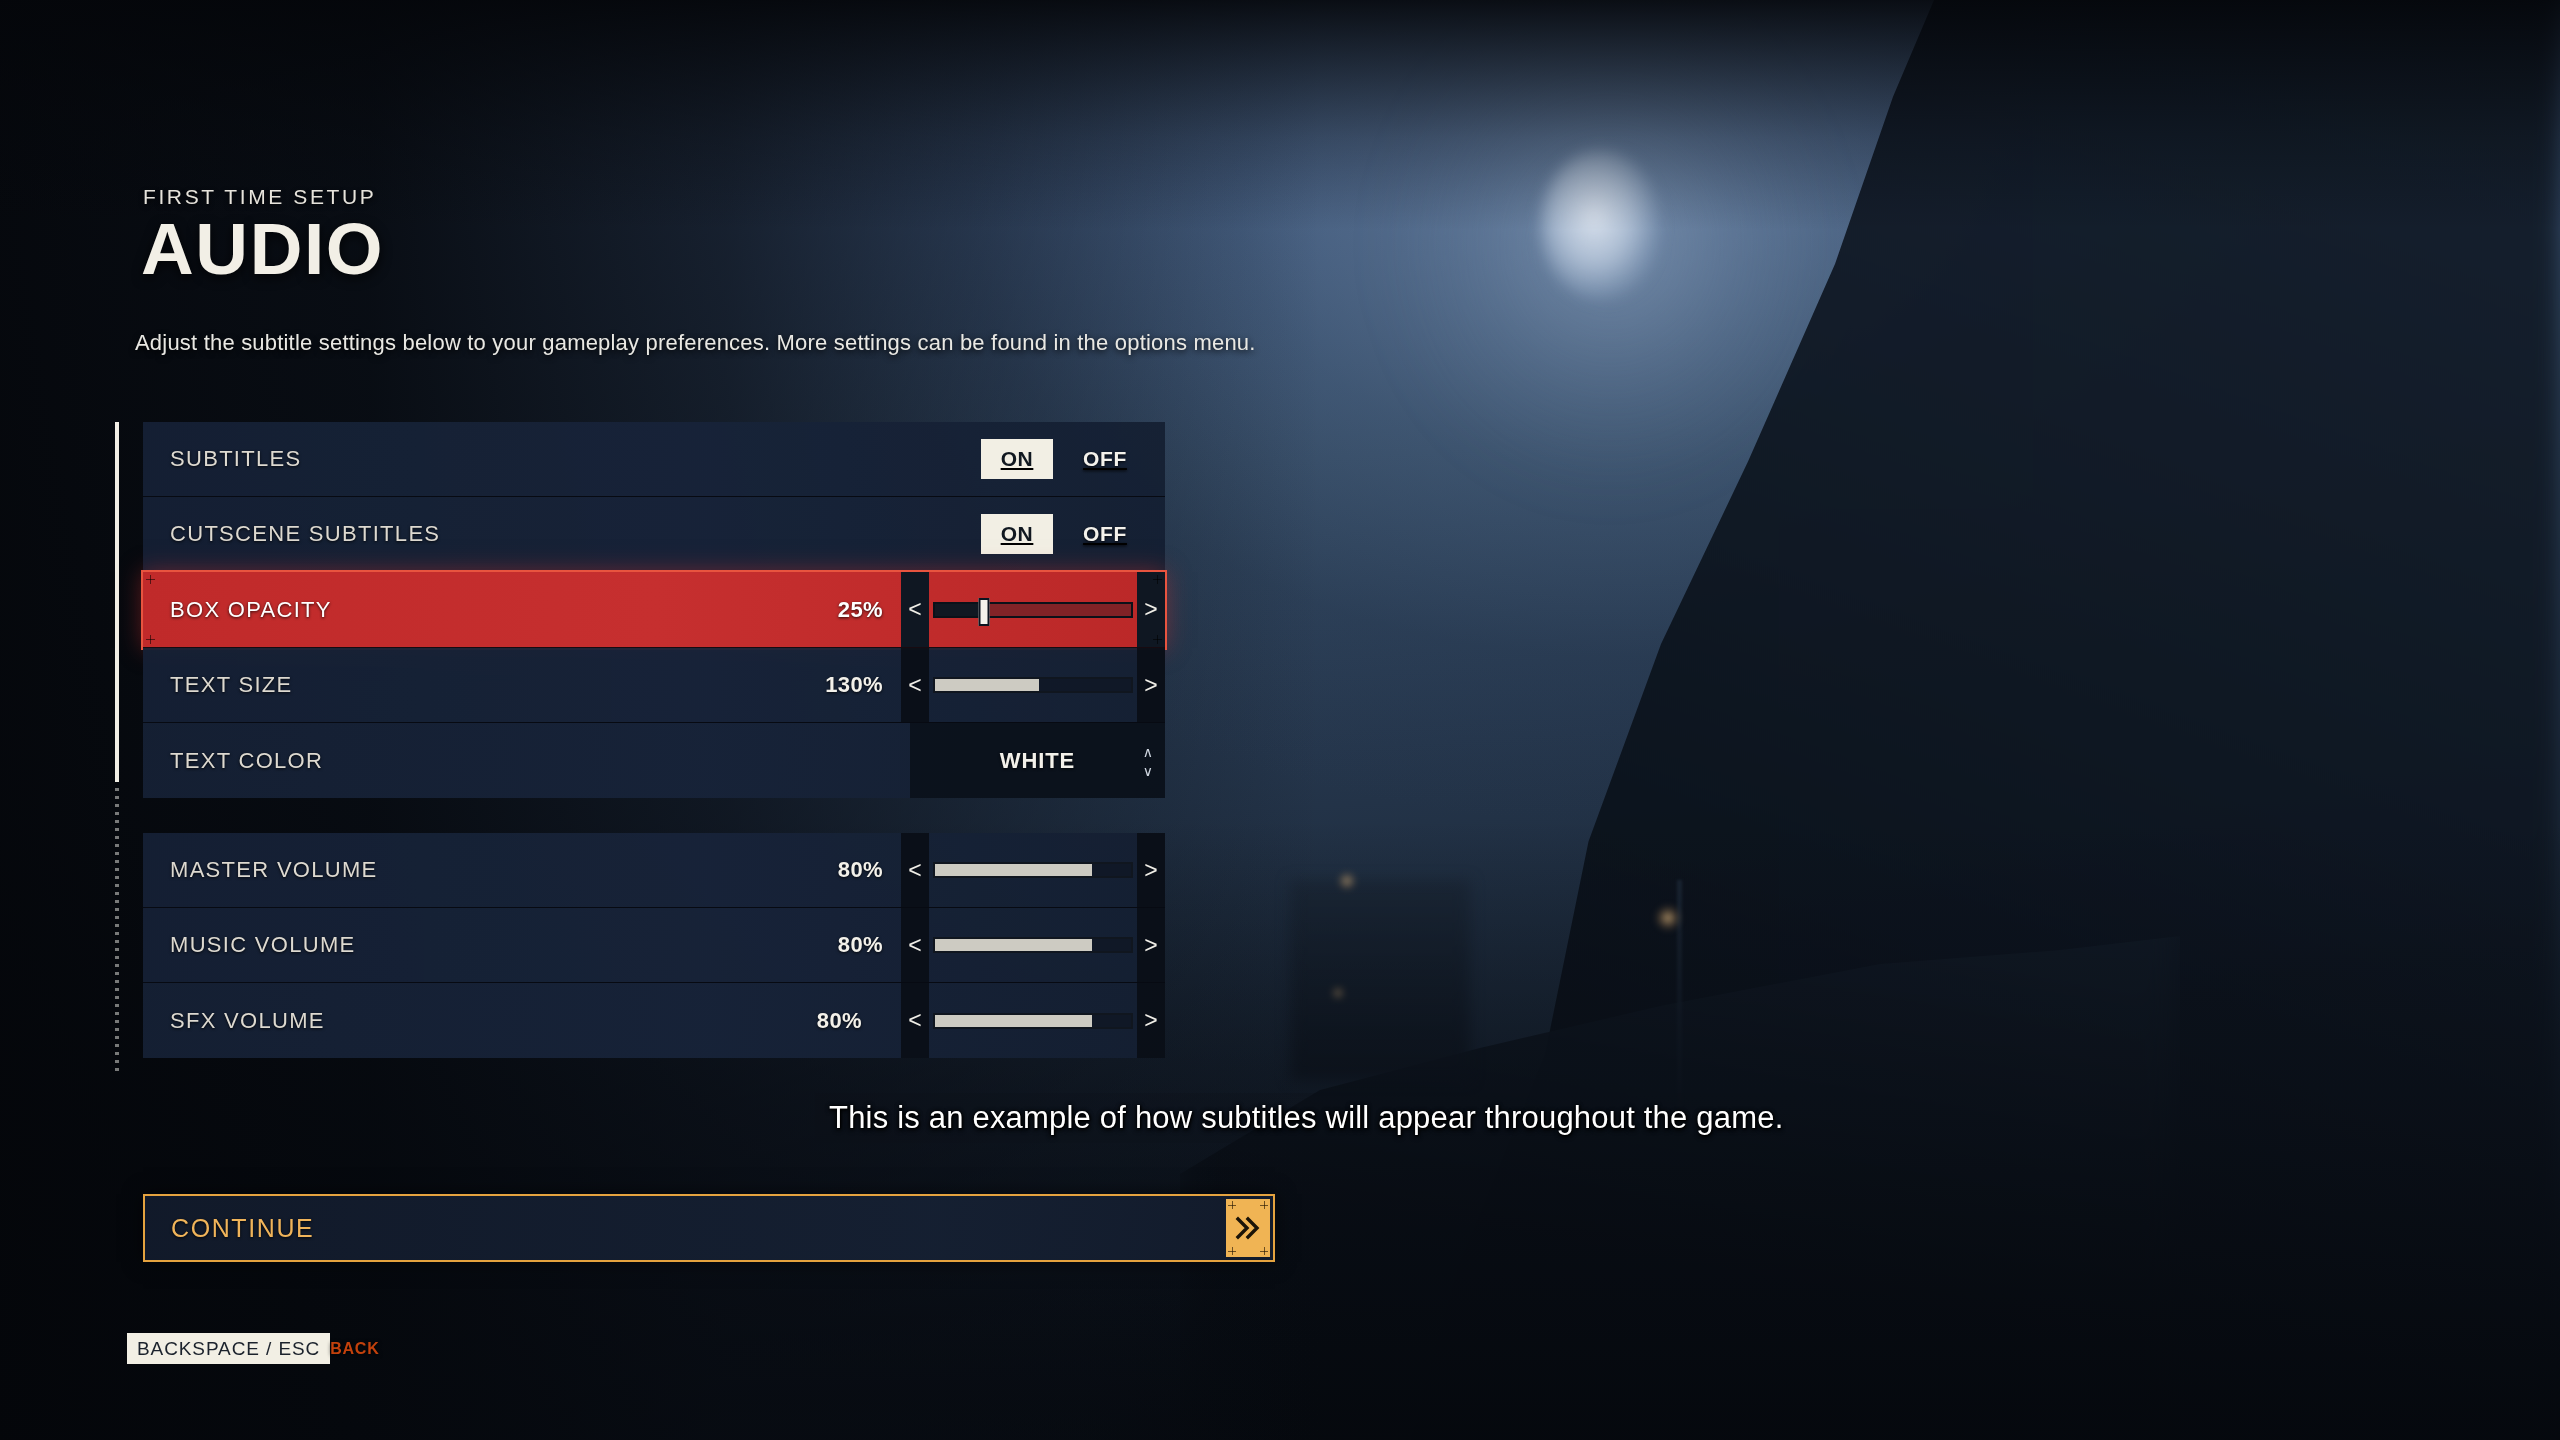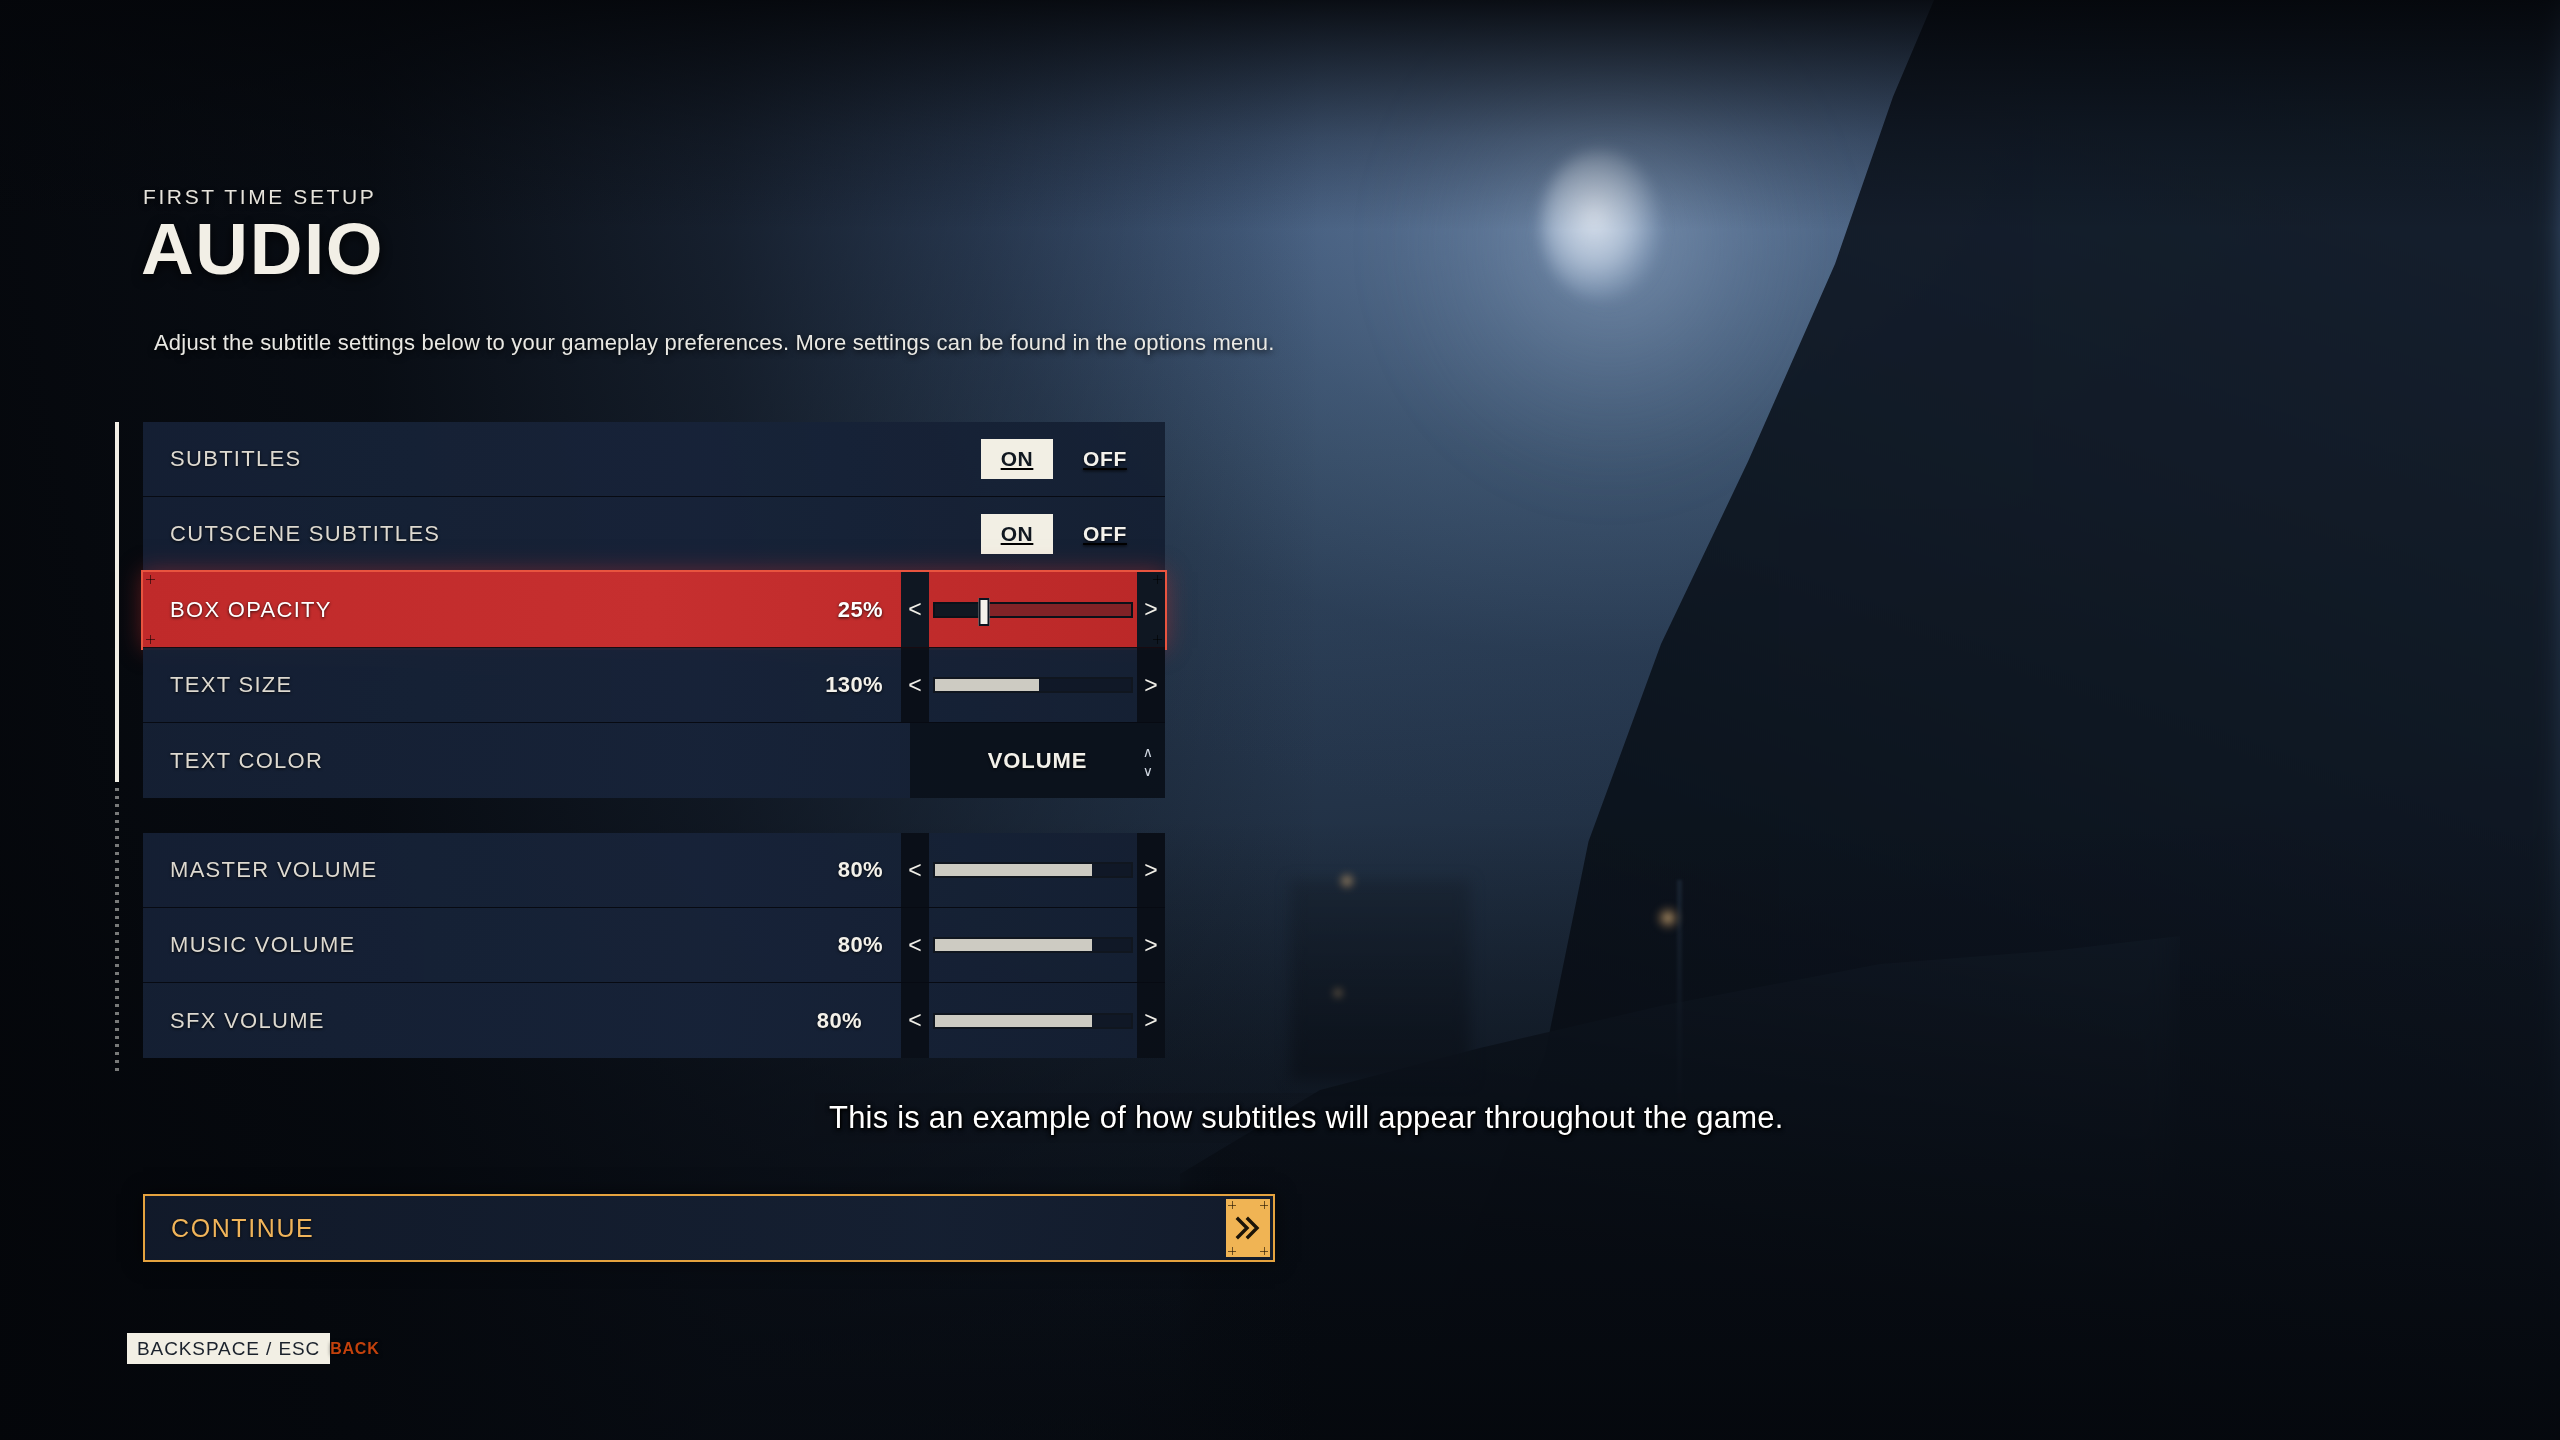--- a/index.html
+++ b/index.html
@@ -84,21 +84,21 @@
     font-weight:400;
     text-shadow:0 2px 5px rgba(0,0,0,.85);
   }
   .page-title {
     position:absolute; left:141px; top:212px;
     font-size:73px; letter-spacing:1.6px; color:#f2efe6;
     font-weight:700; line-height:1;
     text-shadow:0 3px 12px rgba(0,0,0,.8);
   }
   .page-desc {
-    position:absolute; left:154px; top:330px;
+    position:absolute; left:135px; top:330px;
     font-size:22px; color:#e9e8e3; font-weight:400;
     letter-spacing:.2px;
     text-shadow:0 2px 6px rgba(0,0,0,.95);
   }
 
   
   .scroll-rail {
     position:absolute; left:115px; top:422px; width:4px; height:650px;
   }
   .scroll-rail .solid {
@@ -326,21 +326,21 @@
         <div class="track">
           <div class="fill" style="width: 53%;"></div>
         </div>
         <div class="arrow-btn">&gt;</div>
       </div>
     </div>
 
     <div class="opt-row">
       <div class="label">TEXT COLOR</div>
       <div class="dropdown">
-        <div class="dd-value">VOLUME</div>
+        <div class="dd-value">WHITE</div>
         <div class="dd-chevs">
           <span>∧</span>
           <span>∨</span>
         </div>
       </div>
     </div>
   </div>
 
   <div class="panel" id="group-volume">
 

